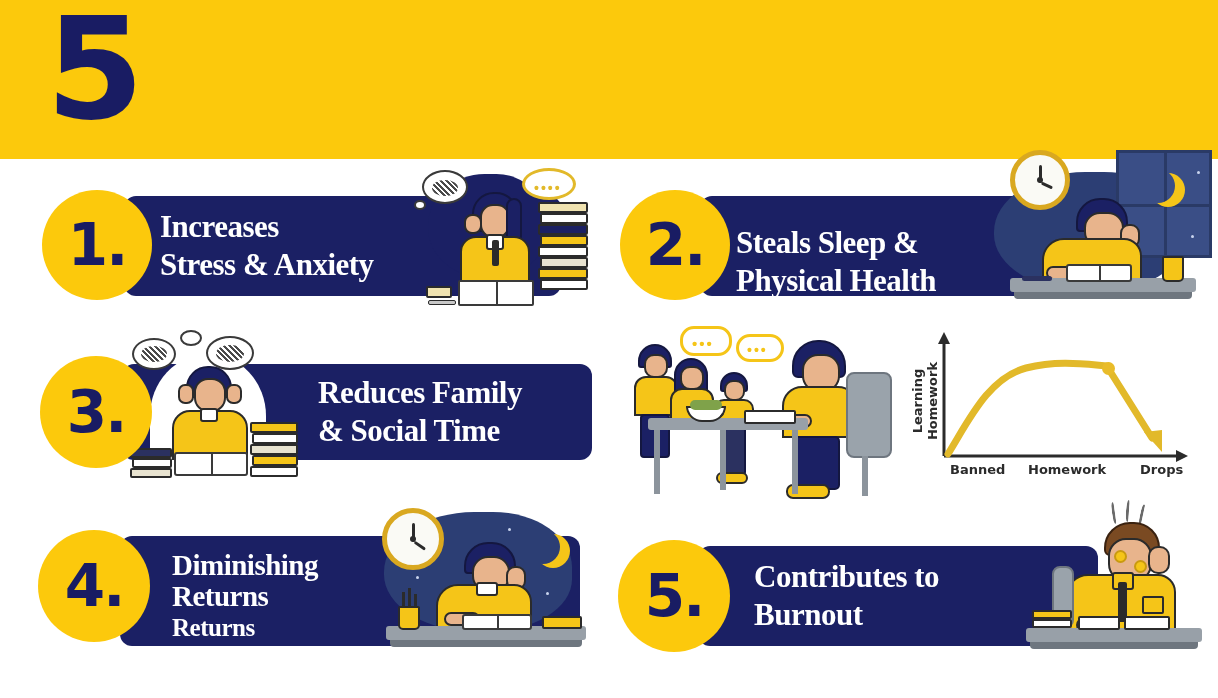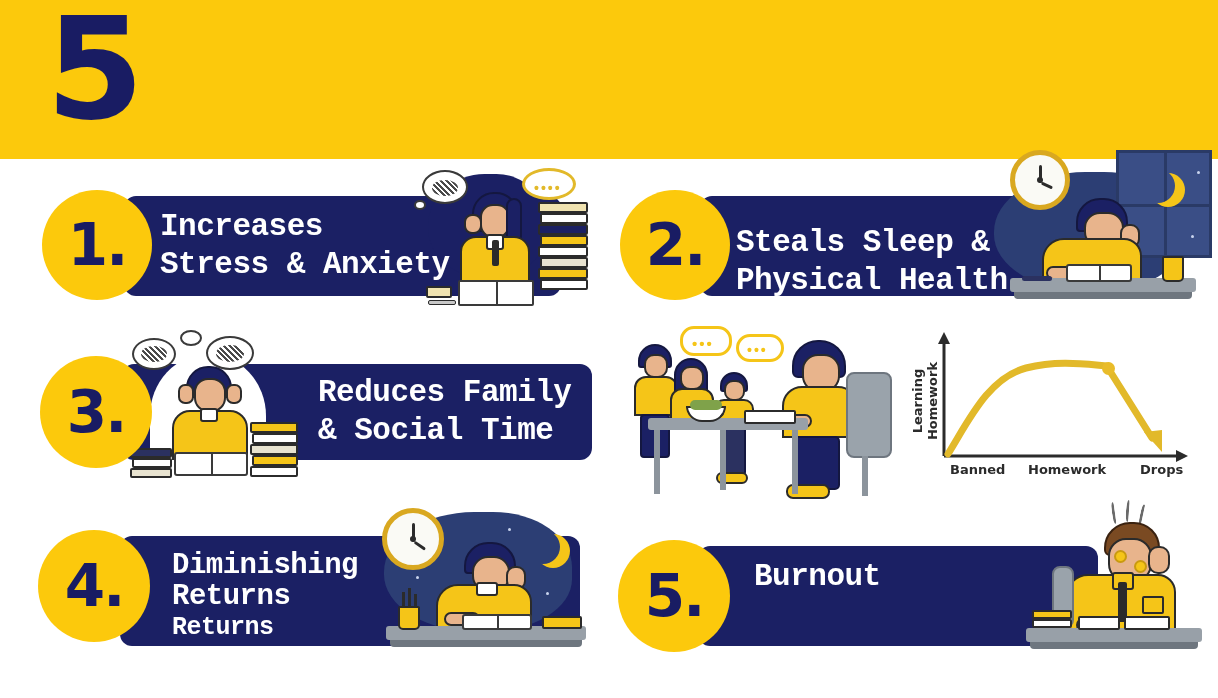--- a/index.html
+++ b/index.html
@@ -30,21 +30,21 @@
   }
 
   
   .reason { position: absolute; }
   .banner {
     position: absolute; background: #1B2064;
     border-radius: 12px; overflow: visible;
   }
   .banner-text {
     position: absolute; color: #ffffff; font-weight: 800;
-    font-family: Liberation Mono, monospace; letter-spacing: -0.5px;
+    font-family: Liberation Serif, serif; letter-spacing: -0.5px;
   }
   .banner-text .ln { display: block; white-space: nowrap; }
 
   .num-circle {
     position: absolute; border-radius: 50%;
     background: #FCC90C; display: flex; align-items: center; justify-content: center;
     color: #191C63; font-weight: 800; font-family: "DejaVu Sans", sans-serif;
     letter-spacing: -2px;
   }
 
@@ -389,17 +389,18 @@
       <div style="position:absolute; left:108px; top:116px; width:46px; height:14px; background:#FFFFFF; border:2px solid #2B2B2B; border-radius:2px;"></div>
 
       <div style="position:absolute; left:16px; top:110px; width:40px; height:9px; background:#F5C518; border:2px solid #2B2B2B; border-radius:2px;"></div>
       <div style="position:absolute; left:16px; top:119px; width:40px; height:9px; background:#FFFFFF; border:2px solid #2B2B2B; border-radius:2px;"></div>
     </div>
 
     <div class="num-circle" style="left:618px; top:540px; width:112px; height:112px; font-size:58px;">
       <span>5.</span>
     </div>
     <div class="banner-text" style="left:754px; top:558px; font-size:31px; line-height:38px;">
+      <span class="ln">Contributes to</span>
       <span class="ln">Burnout</span>
     </div>
   </div>
 
 </div>
 
 </body></html>

